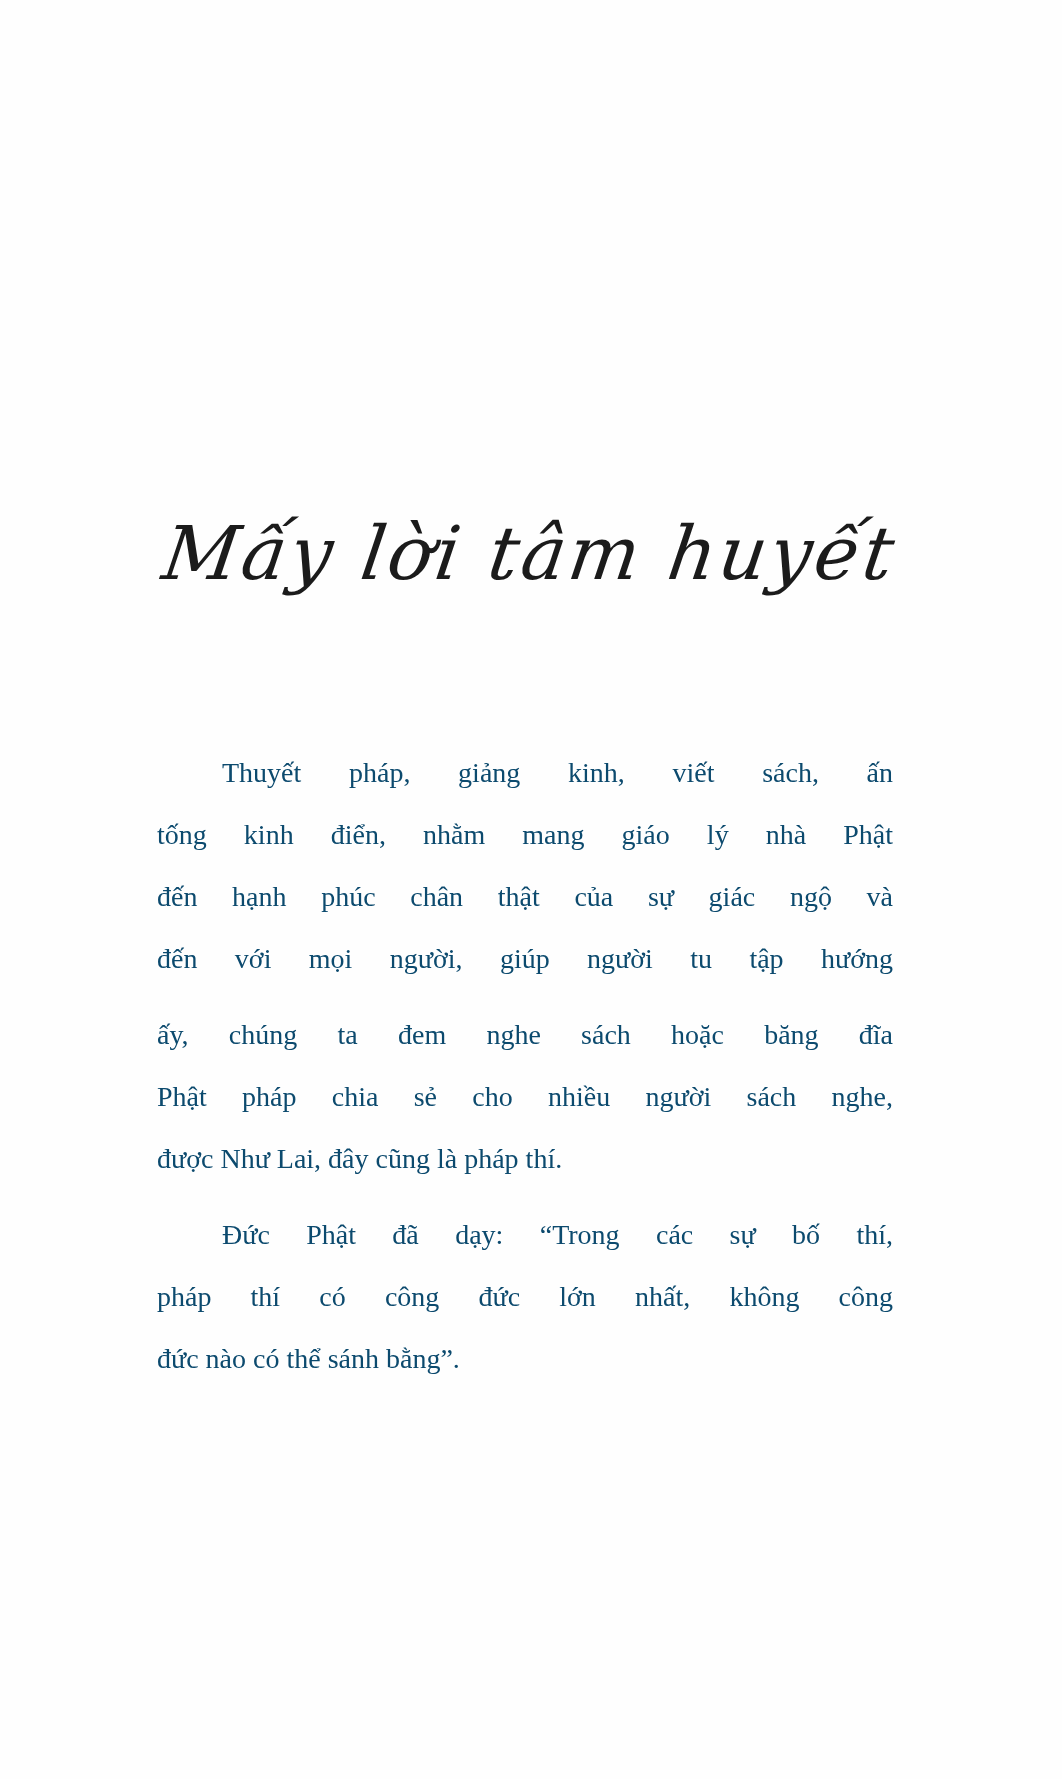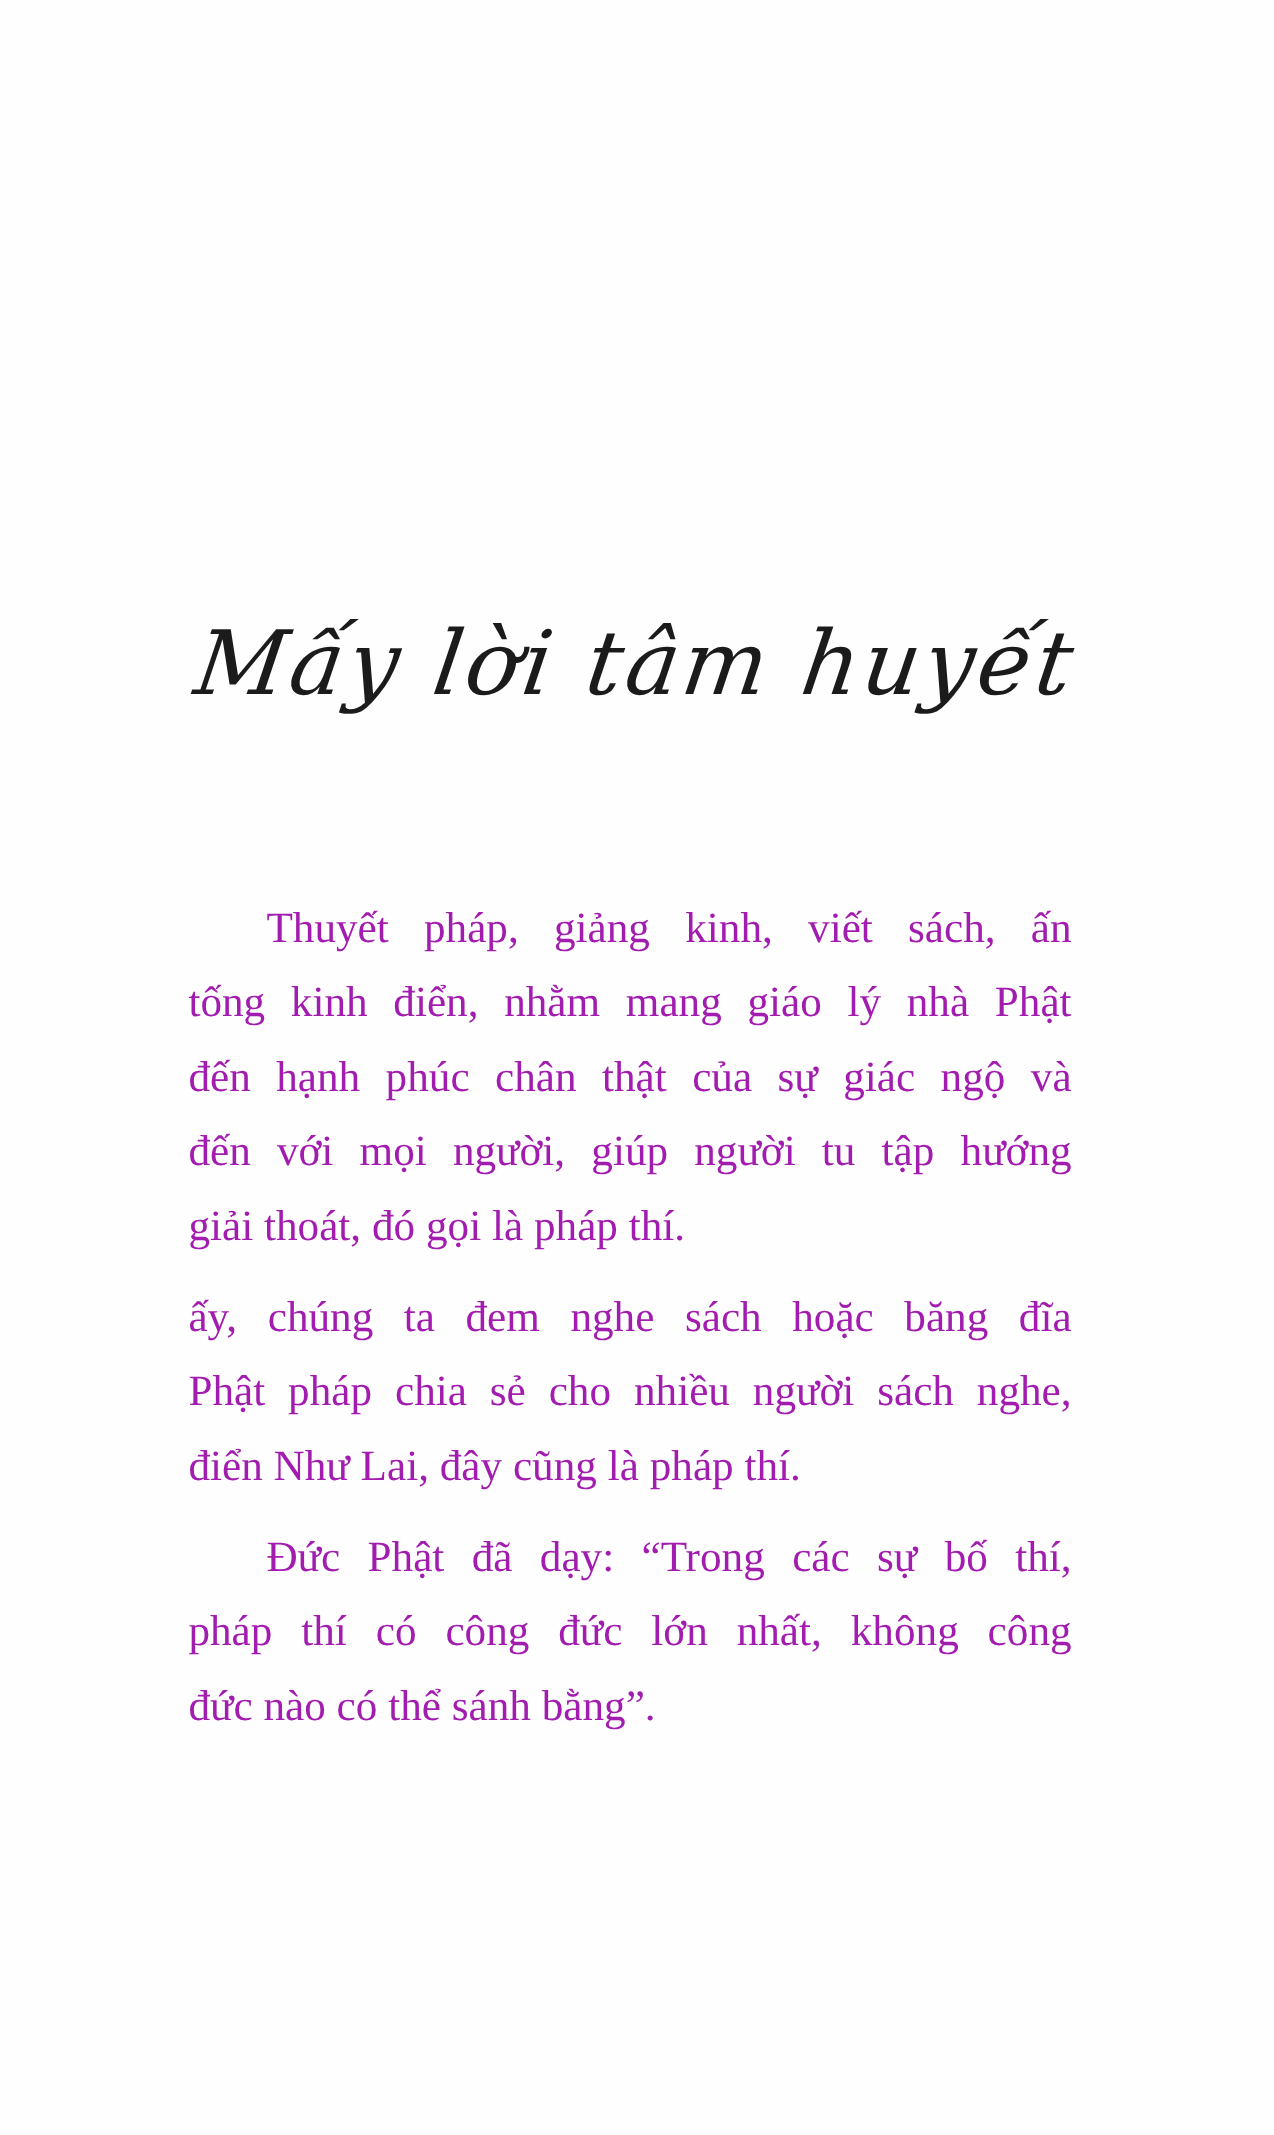--- a/index.html
+++ b/index.html
@@ -30,23 +30,23 @@
     letter-spacing: 3px;
     color: #1b1b1b;
     transform: skewX(-8deg);
     white-space: nowrap;
   }
   .text-body {
     position: absolute;
     left: 157px;
     width: 736px;
     top: 742px;
-    font-size: 36px;
+    font-size: 28px;
     line-height: 62px;
-    color: #a21caf;
+    color: #0c4a6e;
   }
   .paragraph + .paragraph {
     margin-top: 14px;
   }
   .line {
     text-align: justify;
     text-align-last: justify;
     white-space: normal;
     overflow: hidden;
     height: 62px;
@@ -62,26 +62,25 @@
 <body>
 
 <div class="page">
   <div class="chapter-title">Mấy lời tâm huyết</div>
   <div class="text-body">
       <div class="paragraph">
         <div class="line first">Thuyết pháp, giảng kinh, viết sách, ấn</div>
         <div class="line">tống kinh điển, nhằm mang giáo lý nhà Phật</div>
         <div class="line">đến hạnh phúc chân thật của sự giác ngộ và</div>
         <div class="line">đến với mọi người, giúp người tu tập hướng</div>
-        <div class="line last">giải thoát, đó gọi là pháp thí.</div>
       </div>
       <div class="paragraph">
         <div class="line">ấy, chúng ta đem nghe sách hoặc băng đĩa</div>
         <div class="line">Phật pháp chia sẻ cho nhiều người sách nghe,</div>
-        <div class="line last">điển Như Lai, đây cũng là pháp thí.</div>
+        <div class="line last">được Như Lai, đây cũng là pháp thí.</div>
       </div>
       <div class="paragraph">
         <div class="line first">Đức Phật đã dạy: “Trong các sự bố thí,</div>
         <div class="line">pháp thí có công đức lớn nhất, không công</div>
         <div class="line last">đức nào có thể sánh bằng”.</div>
       </div>
     </div>
 </div>
 
 </body></html>

